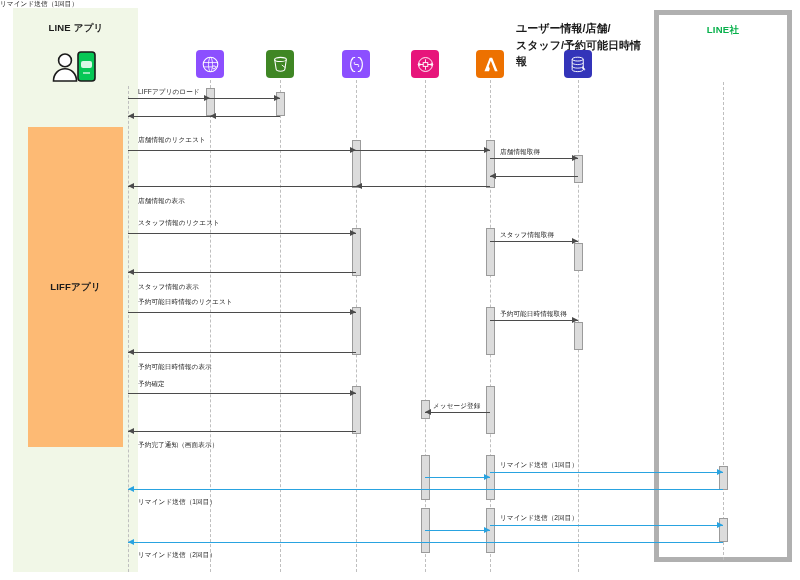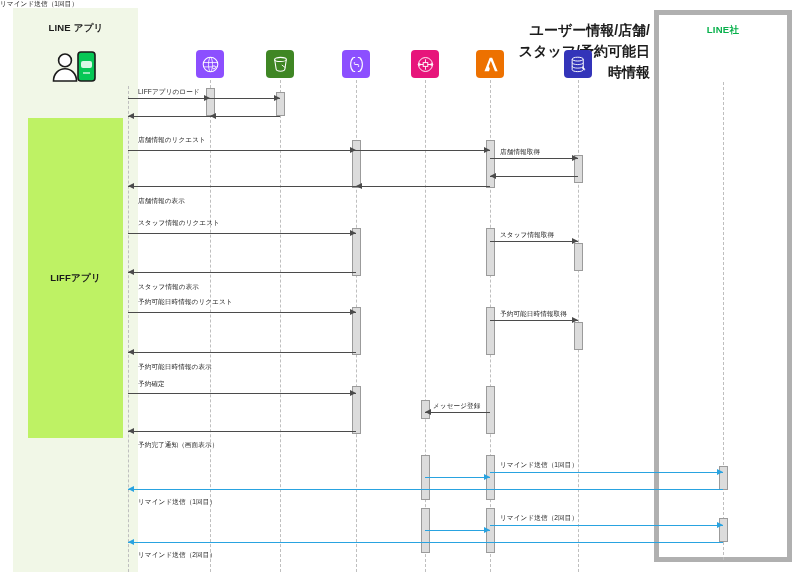--- a/index.html
+++ b/index.html
@@ -11,24 +11,24 @@
     overflow:hidden;
   }
   #stage { position:relative; width:800px; height:488px; }
 
   
   .lane-band {
     position:absolute; left:13px; top:8px; width:125px; height:564px;
     background:#f1f7e7;
   }
   .lane-box {
-    position:absolute; background:#bef264;
+    position:absolute; background:#fdba74;
     display:flex; align-items:center; justify-content:center;
     text-align:center; color:#1b1b1b; font-weight:bold; font-size:9.5px;
-    line-height:1.45; letter-spacing:.2px;
+    line-height:1.45; letter-spacing:.2px;margin-top:9px;
   }
   #lane-liff  { left:28px; top:118px; width:95px; height:320px; }
   #lane-oa    { left:28px; top:470px; width:95px; height:73px; }
 
   .lane-title {
     position:absolute; text-align:center; font-weight:bold;
     color:#1b1b1b; font-size:9.5px; letter-spacing:.2px;
   }
   #title-line-app { left:28px; top:22px; width:96px; }
 
@@ -39,21 +39,21 @@
   }
   #corp-title {
     position:absolute; left:654px; top:24px; width:138px;
     text-align:center; font-size:9.5px; font-weight:bold; color:#06b04a;
     letter-spacing:.3px;
   }
 
   
   #db-header {
     position:absolute; left:516px; top:20px; width:134px;
-    text-align:right; font-size:14px; font-weight:bold; color:#1b1b1b;
+    text-align:left; font-size:11px; font-weight:bold; color:#1b1b1b;
     line-height:1.5;
   }
 
   
   .lifeline {
     position:absolute; width:0; border-left:1px dashed #bfbfbf;
   }
 
   
   .svc-icon {

